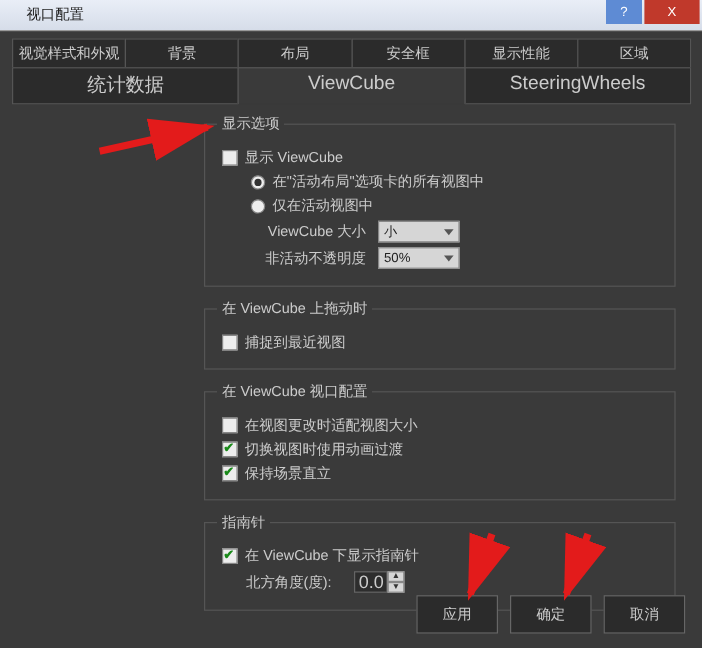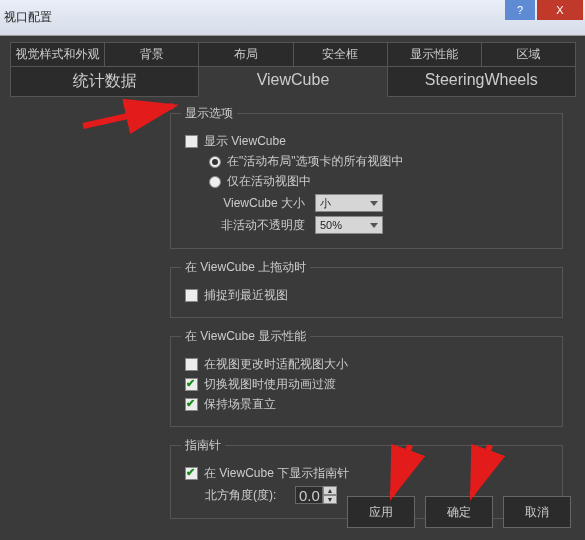--- a/index.html
+++ b/index.html
@@ -1,17 +1,17 @@
 <!DOCTYPE html>
 <html><head>
 <meta charset="utf-8">
 <style>
   * { box-sizing: border-box; margin: 0; padding: 0; font-family: "Microsoft YaHei", Tahoma, sans-serif; }
   body { background: #3a3a3a; width: 585px; height: 540px; overflow: hidden; position: relative; color: #ccc; font-size: 12px; }
-  .titlebar { background: linear-gradient(#e9eef7,#d6dde9); height: 36px; display: flex; align-items: center; padding: 0 4px; color: #222; border-bottom: 1px solid #999; position: relative; }
+  .titlebar { background: linear-gradient(#e9eef7,#d6dde9); height: 26px; display: flex; align-items: center; padding: 0 22px; color: #222; border-bottom: 1px solid #999; position: relative; }
   .titlebar span { flex: 1; }
   .titlebar-btns { position: absolute; right: 2px; top: 0; display: flex; }
   .titlebar-btn { width: 30px; height: 20px; margin-left: 2px; display:flex;align-items:center;justify-content:center; font-size:11px; color:#fff;}
   .titlebar-help { background:#5e8bd4; }
   .titlebar-close { background:#c0392b; width:46px;}
   .content { padding: 6px 10px 0 10px; }
   .tabs-row { display: flex; }
   .tab { flex: 1; background: #2b2b2b; border: 1px solid #555; color: #ccc; text-align: center; padding: 3px 0; font-size: 12px; margin-right: -1px; cursor: pointer; }
   .tabs-row2 { display: flex; margin-top: -1px; }
   .tabs-row2 .tab2 { flex: 1; background: #2b2b2b; border: 1px solid #555; color:#ccc; text-align:center; padding:4px 0; font-size:16px; margin-right:-1px; cursor:pointer; }
@@ -96,21 +96,21 @@
 
     <fieldset>
       <legend>在 ViewCube 上拖动时</legend>
       <div class="row">
         <span class="cb"></span>
         <span>捕捉到最近视图</span>
       </div>
     </fieldset>
 
     <fieldset>
-      <legend>在 ViewCube 显示性能</legend>
+      <legend>在 ViewCube 视口配置</legend>
       <div class="row">
         <span class="cb"></span>
         <span>在视图更改时适配视图大小</span>
       </div>
       <div class="row">
         <span class="cb checked"></span>
         <span>切换视图时使用动画过渡</span>
       </div>
       <div class="row">
         <span class="cb checked"></span>

